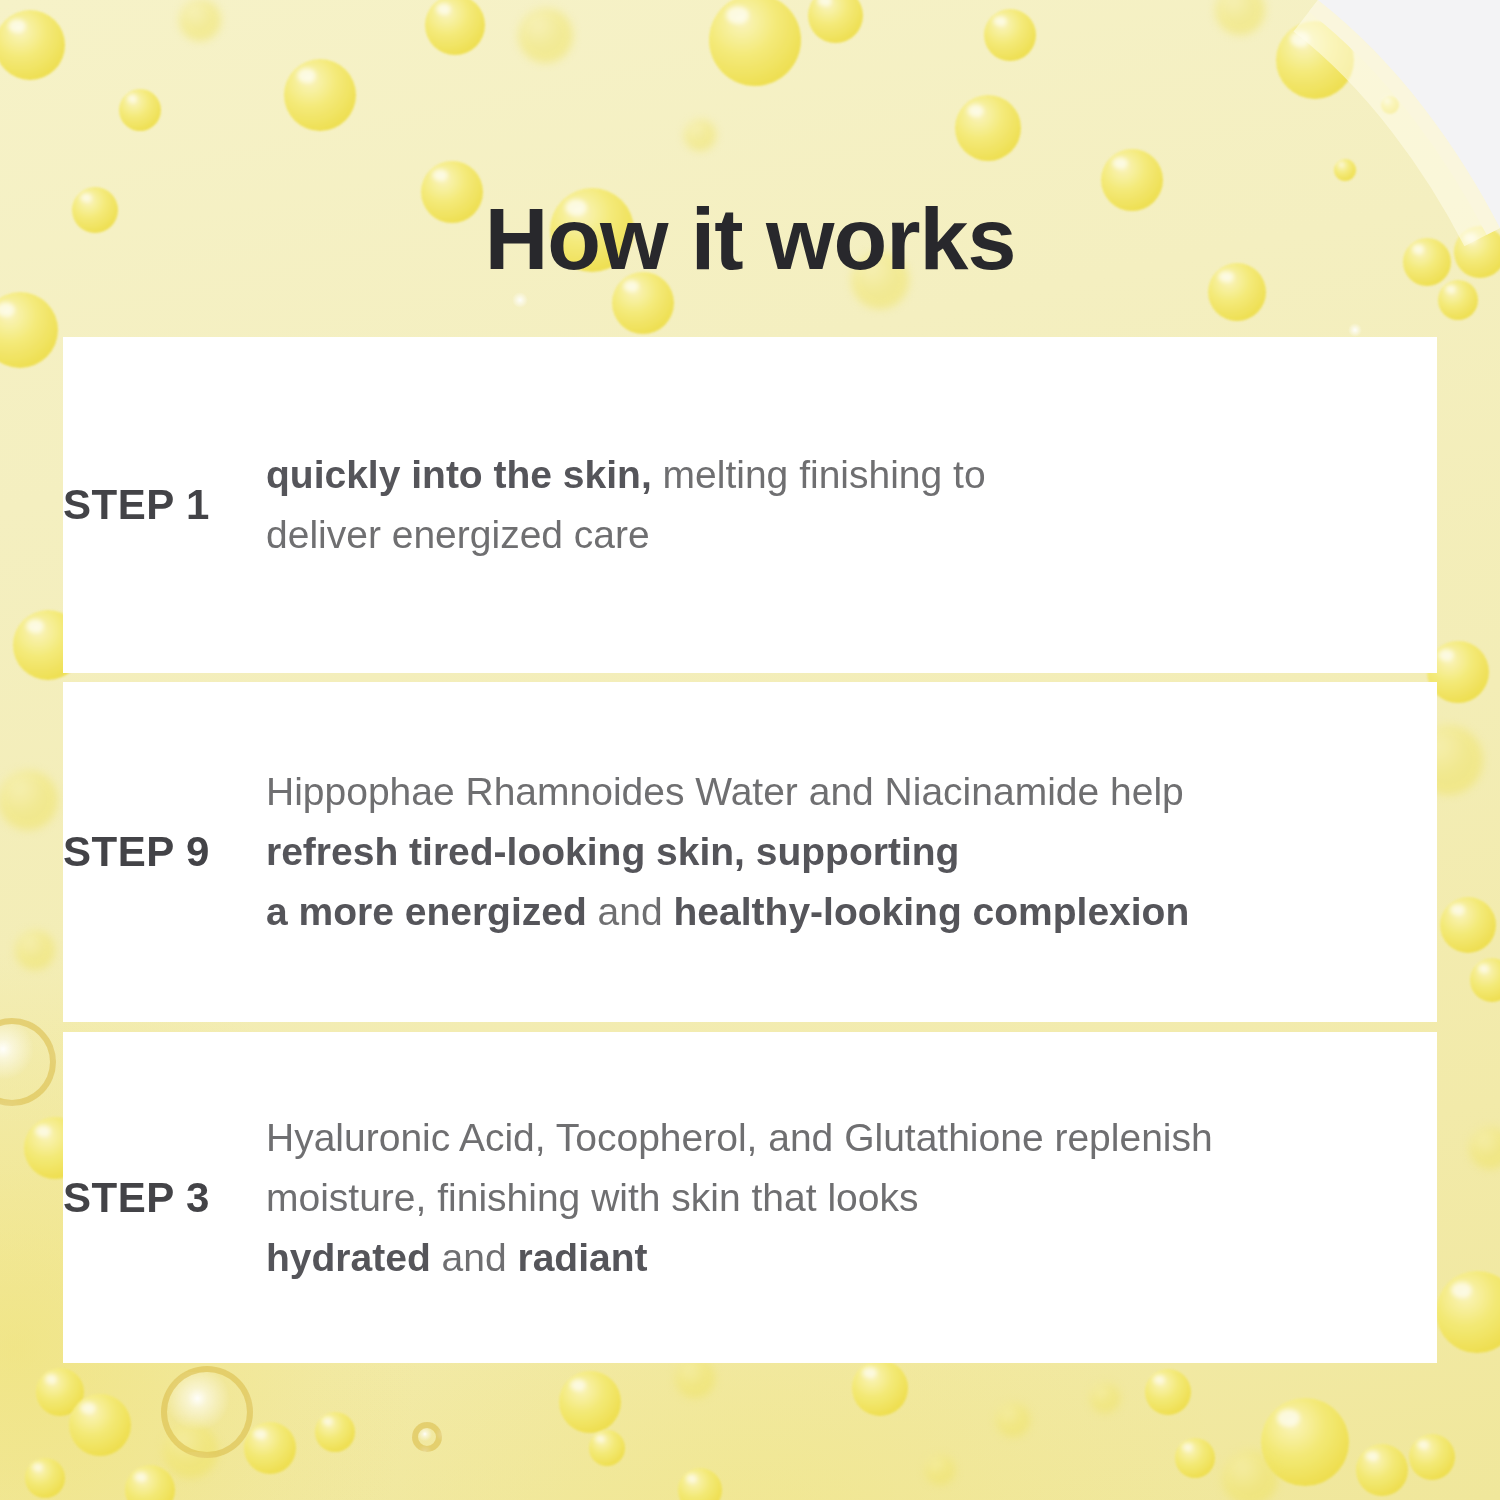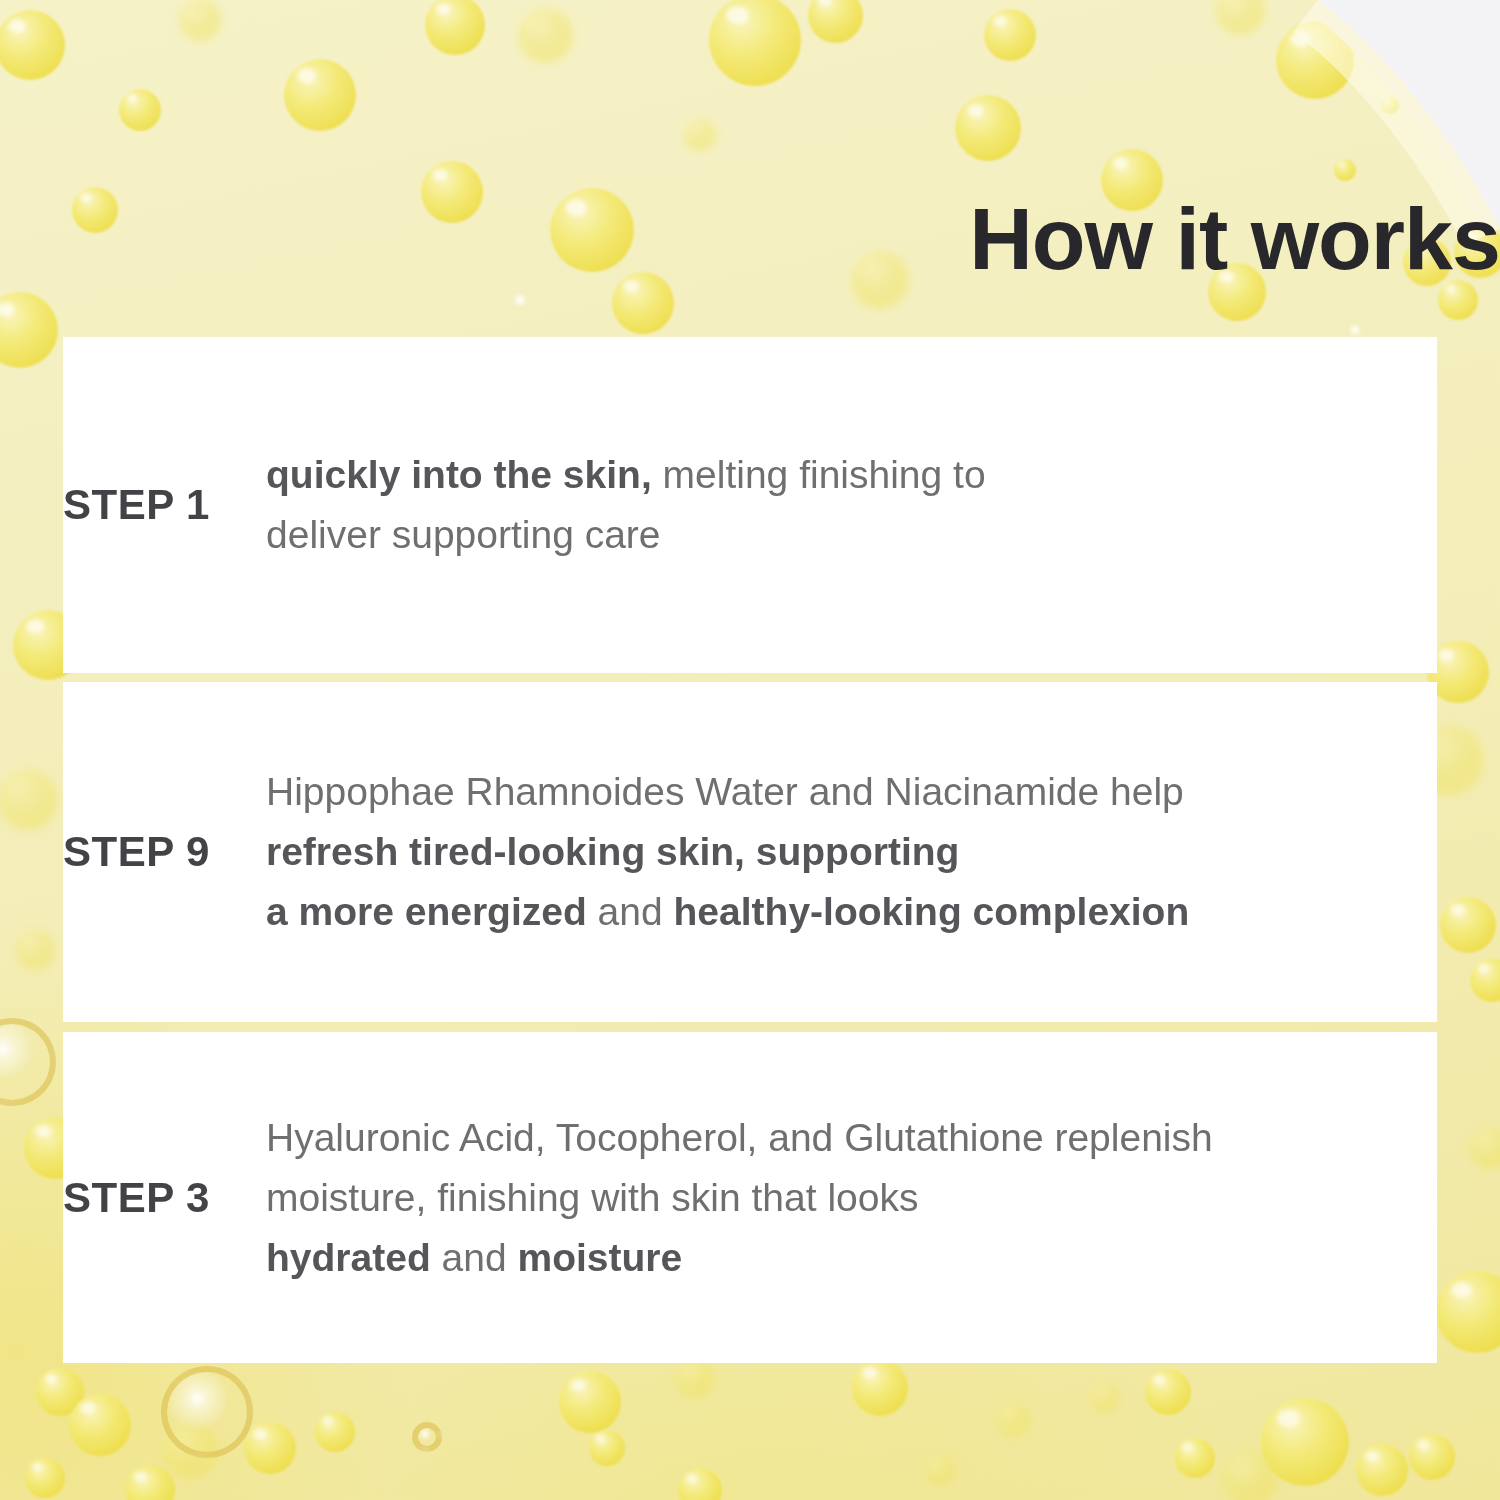--- a/index.html
+++ b/index.html
@@ -34,21 +34,21 @@
     background: radial-gradient(circle at 38% 33%, rgba(255,255,255,0.95) 0%, rgba(255,255,255,0.55) 14%, rgba(255,255,255,0) 45%);
     filter: blur(0.5px);
   }
   .bubble.h {
     background: radial-gradient(circle, rgba(255,255,255,0.9), rgba(255,255,255,0) 70%);
   }
   .corner-svg { position: absolute; inset: 0; width: 100%; height: 100%; }
 
   .title {
     position: absolute; z-index: 2; left: 0; top: 188px; width: 100%;
-    margin: 0; text-align: right;
+    margin: 0; text-align: center;
     font-size: 88px; font-weight: 700; letter-spacing: -1px;
     color: #28282c;
   }
   .cards { position: absolute; inset: 0; z-index: 3; }
   .card {
     position: absolute; left: 63px; width: 1374px;
     background: #ffffff;
     display: flex; align-items: center;
   }
   .card:nth-of-type(1) { top: 337px;  height: 336px; }
@@ -140,36 +140,36 @@
     </svg>
   </div>
 
   <h1 class="title">How it works</h1>
 
   <div class="cards" id="cards">
     <section class="card">
       <div class="step-label">STEP 1</div>
       <div class="step-text">
           <div class="line"><b>quickly into the skin,</b><span> melting finishing to</span></div>
-          <div class="line"><span>deliver supporting care</span></div>
+          <div class="line"><span>deliver energized care</span></div>
         </div>
     </section>
 
     <section class="card">
       <div class="step-label">STEP 9</div>
       <div class="step-text">
           <div class="line"><span>Hippophae Rhamnoides Water and Niacinamide help</span></div>
           <div class="line"><b>refresh tired-looking skin, supporting</b></div>
           <div class="line"><b>a more energized</b><span> and </span><b>healthy-looking complexion</b></div>
         </div>
     </section>
 
     <section class="card">
       <div class="step-label">STEP 3</div>
       <div class="step-text">
           <div class="line"><span>Hyaluronic Acid, Tocopherol, and Glutathione replenish</span></div>
           <div class="line"><span>moisture, finishing with skin that looks</span></div>
-          <div class="line"><b>hydrated</b><span> and </span><b>moisture</b></div>
+          <div class="line"><b>hydrated</b><span> and </span><b>radiant</b></div>
         </div>
     </section>
   </div>
 
 </div>
 
 </body></html>

